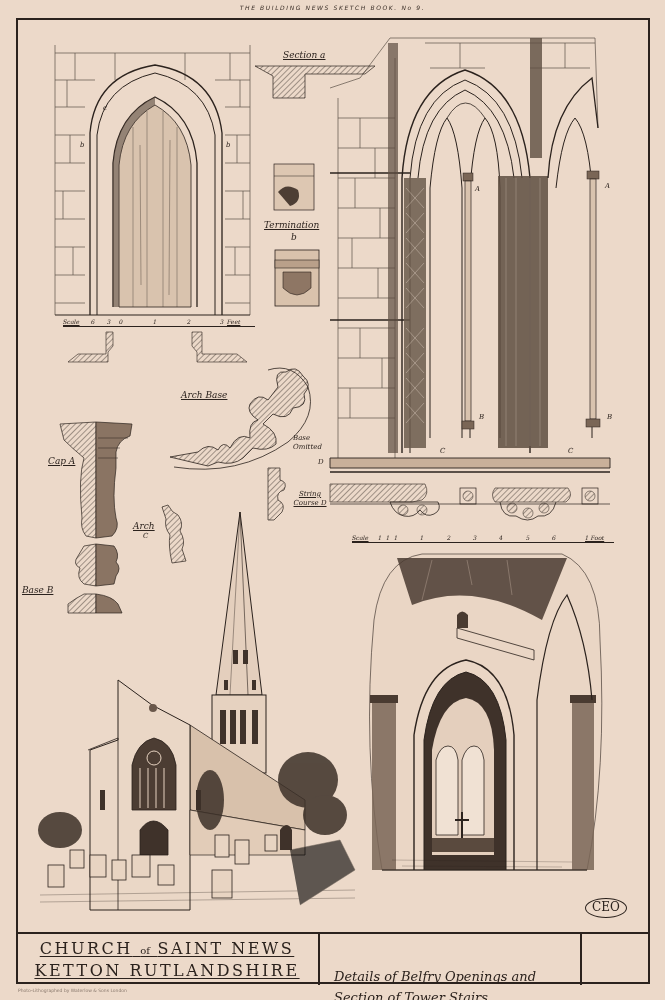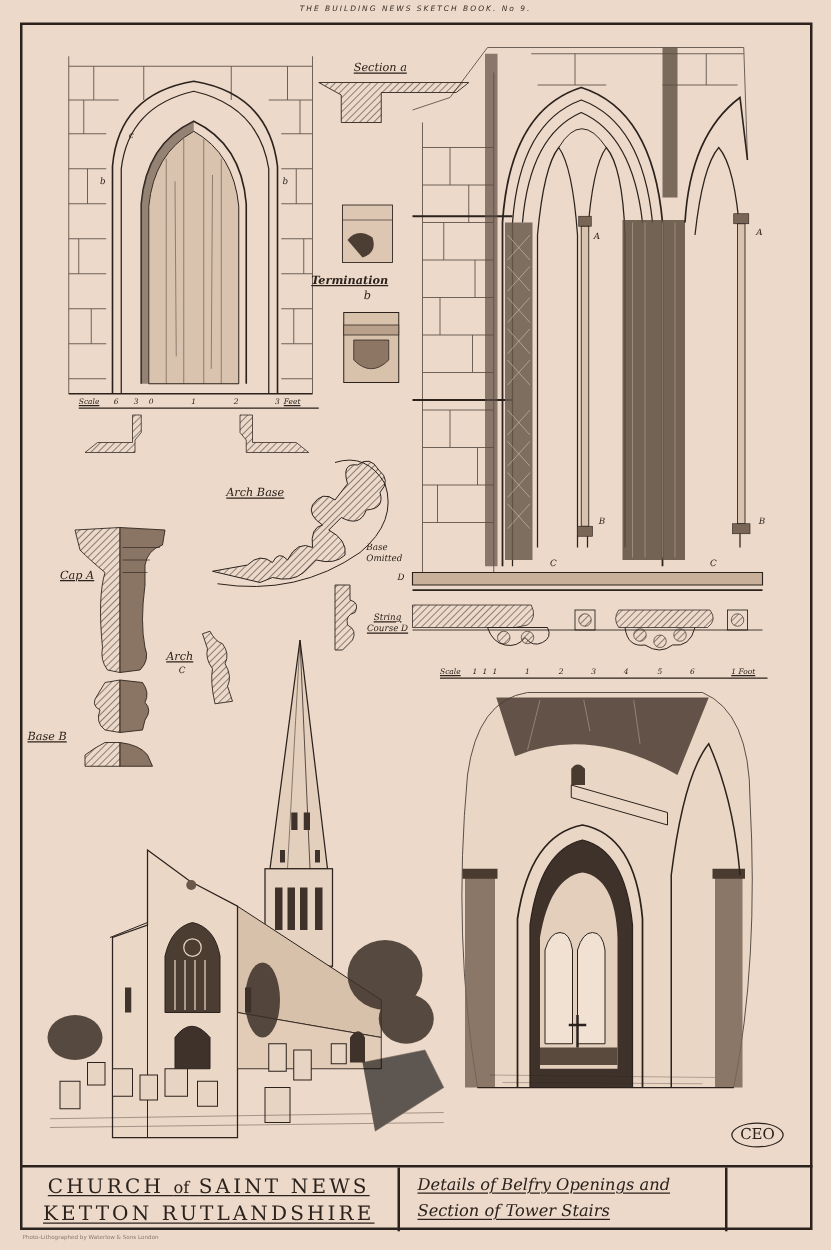--- a/index.html
+++ b/index.html
@@ -10,22 +10,22 @@
   .titlebar{left:16px;top:932px;width:634px;height:53px;border-top:2px solid #2b221d;box-sizing:border-box;}
   .cell{position:absolute;top:0;height:100%;box-sizing:border-box;}
   .cell.c1{left:0;width:304px;border-right:2px solid #2b221d;}
   .cell.c2{left:304px;width:262px;border-right:2px solid #2b221d;}
   .cell.c3{left:566px;width:66px;}
   .gothic{font-family:"DejaVu Serif",serif;color:#2b221d;}
   .t-line{position:absolute;left:0;width:100%;text-align:center;text-decoration:underline;text-decoration-thickness:1px;text-underline-offset:2px;}
   .c1 .t-line{font-size:16px;letter-spacing:2.5px;font-weight:normal;}
   .c1 .t-line.l1{top:5px;}
   .c1 .t-line.l2{top:27px;}
-  .c1 small{font-size:13px;letter-spacing:0;}
-  .c2 .t-line{font-size:13px;font-style:italic;text-align:left;padding-left:14px;box-sizing:border-box;}
+  .c1 small{font-size:10px;letter-spacing:0;}
+  .c2 .t-line{font-size:13px;font-style:italic;text-align:left;padding-left:14px;box-sizing:border-box;margin-top:28px;}
   .c2 .t-line.l1{top:7px;}
   .c2 .t-line.l2{top:28px;}
   .c3 .t-line{font-size:12px;}
   .c3 .t-line.l1{top:7px;}
   .c3 .t-line.l2{top:28px;}
   .credit{left:18px;top:988px;font-family:"DejaVu Sans",sans-serif;font-size:4.5px;color:#8a7a6e;}
   .lbl{font-family:"DejaVu Serif",serif;font-style:italic;font-size:9px;color:#2b221d;text-decoration:underline;white-space:nowrap;}
   .lbl.small{font-size:7px;}
   .lbl.nound{text-decoration:none;}
   .scale{font-family:"DejaVu Serif",serif;font-style:italic;font-size:6px;color:#2b221d;white-space:nowrap;}
@@ -127,21 +127,21 @@
 <div class="abs lbl" style="left:283px;top:50px;">Section a</div>
 <svg style="left:255px;top:62px;" width="120" height="40" viewBox="0 0 120 40">
   <path d="M0 4 L120 4 L110 12 L50 12 L50 36 L18 36 L18 14 Z" fill="url(#hatch)" stroke="#2b221d" stroke-width="0.7"></path>
 </svg>
 
 <svg style="left:272px;top:162px;" width="46" height="52" viewBox="0 0 46 52">
   <rect x="2" y="2" width="40" height="46" fill="#ddc7b2" stroke="#2b221d" stroke-width="0.7"></rect>
   <path d="M6 30 Q14 20 26 28 Q30 40 18 44 Z" fill="#4d3e34"></path>
   <line x1="2" y1="14" x2="42" y2="14" stroke="#2b221d" stroke-width="0.5"></line>
 </svg>
-<div class="abs lbl" style="left:249px;top:220px;font-weight:bold;">Termination</div>
+<div class="abs lbl" style="left:264px;top:220px;">Termination</div>
 <div class="abs lbl nound" style="left:291px;top:232px;">b</div>
 <svg style="left:273px;top:248px;" width="48" height="62" viewBox="0 0 48 62">
   <rect x="2" y="2" width="44" height="56" fill="#d9c2ac" stroke="#2b221d" stroke-width="0.8"></rect>
   <rect x="2" y="12" width="44" height="8" fill="#b9a08a" stroke="#2b221d" stroke-width="0.6"></rect>
   <path d="M10 24 L38 24 L38 40 Q24 54 10 40 Z" fill="#8e7664" stroke="#2b221d" stroke-width="0.6"></path>
 </svg>
 
 <svg style="left:330px;top:38px;" width="285" height="435" viewBox="0 0 285 435">
 
   <g class="ink" stroke-width="0.7" opacity="0.75">

